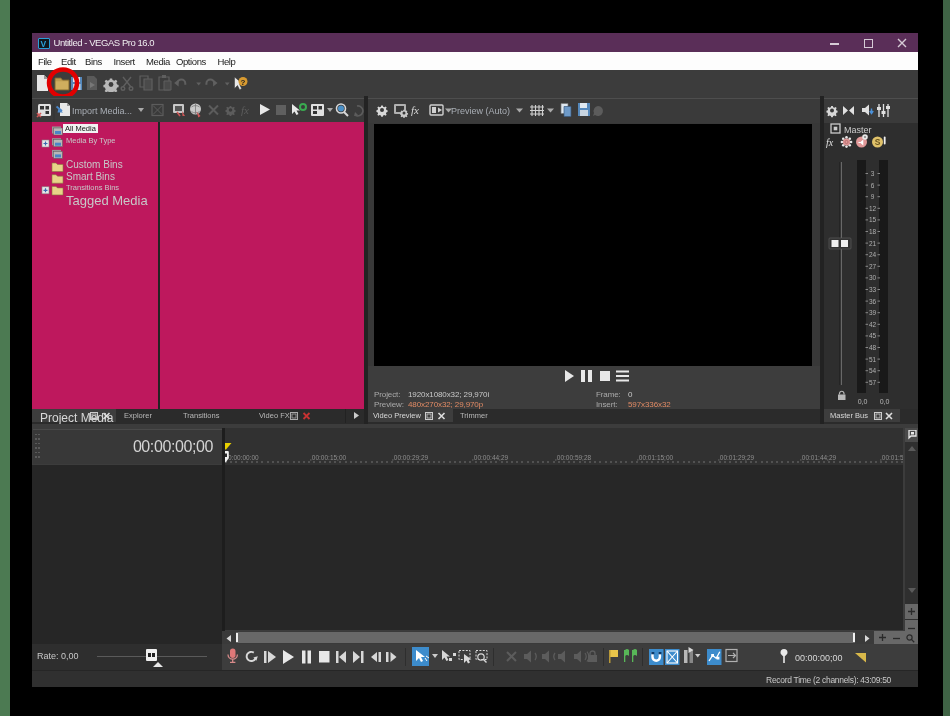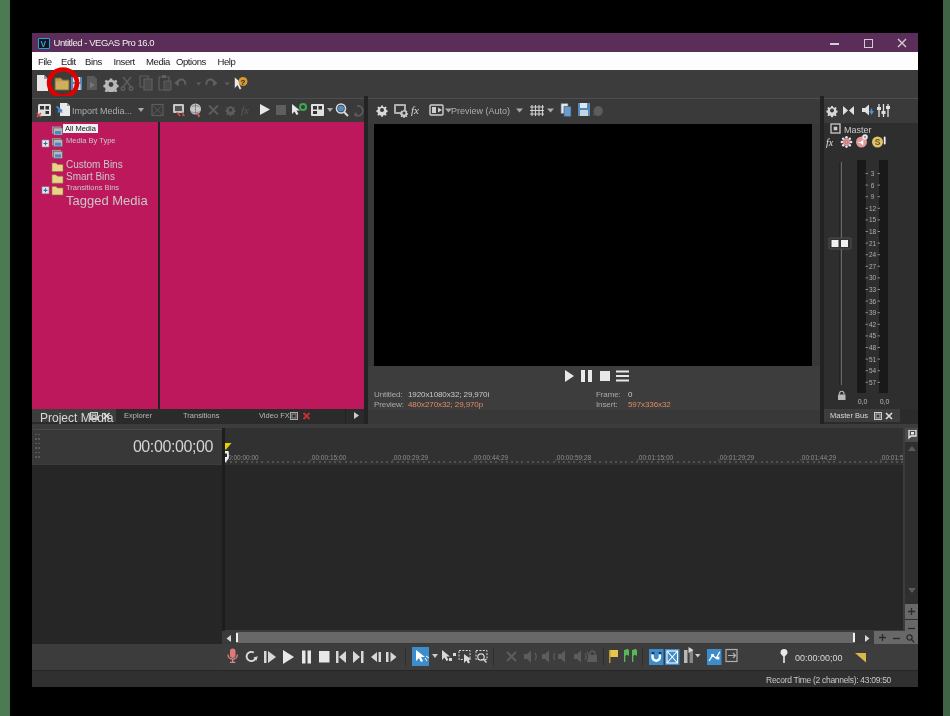--- a/index.html
+++ b/index.html
@@ -242,28 +242,38 @@
       <div class="abs" style="left:0;top:268px;width:452px;height:44px;background:#3d3d3d;" id="vidinfo">
         <svg class="abs" style="left:197px;top:3px;" width="65" height="14" viewBox="0 0 65 14">
           <path d="M0 1 l9 6 -9 6 z" fill="#e8e8e8"></path>
           <rect x="16" y="1" width="4" height="12" fill="#e8e8e8"></rect>
             <rect x="23" y="1" width="4" height="12" fill="#e8e8e8"></rect>
           <rect x="35" y="2" width="10" height="10" fill="#e8e8e8"></rect>
           <g stroke="#e8e8e8" stroke-width="2">
               <path d="M51 2.5 h13 M51 7 h13 M51 11.5 h13"></path>
             </g>
         </svg>
-        <div class="abs txt" style="left:6px;top:24px;font-size:8px;letter-spacing:-0.1px;color:#aaa;">Untitled:</div>
+        <div class="abs txt" style="left:6px;top:24px;font-size:8px;letter-spacing:-0.1px;color:#aaa;">Project:</div>
         <div class="abs txt" style="left:40px;top:24px;font-size:8px;letter-spacing:-0.1px;color:#c8c8c8;">1920x1080x32; 29,970i</div>
         <div class="abs txt" style="left:6px;top:33.5px;font-size:8px;letter-spacing:-0.1px;color:#aaa;">Preview:</div>
         <div class="abs txt" style="left:40px;top:33.5px;font-size:8px;letter-spacing:-0.1px;color:#e08a64;">480x270x32; 29,970p</div>
         <div class="abs txt" style="left:228px;top:24px;font-size:8px;letter-spacing:-0.1px;color:#aaa;">Frame:</div>
         <div class="abs txt" style="left:260px;top:24px;font-size:8px;letter-spacing:-0.1px;color:#c8c8c8;">0</div>
         <div class="abs txt" style="left:228px;top:33.5px;font-size:8px;letter-spacing:-0.1px;color:#aaa;">Insert:</div>
         <div class="abs txt" style="left:260px;top:33.5px;font-size:8px;letter-spacing:-0.1px;color:#e08a64;text-align:center;">597x336x32</div>
+      </div>
+      <div class="abs" style="left:0;top:310.5px;width:452px;height:15.5px;background:#2b2b2b;" id="vtabs">
+        <div class="abs" style="left:0;top:0;width:85px;height:13px;background:#3d3d3d;"></div>
+        <div class="abs txt" style="left:5px;top:2.5px;font-size:7.5px;color:#d8d8d8;">Video Preview</div>
+        <svg class="abs" style="left:57px;top:3px;" width="24" height="9" viewBox="0 0 24 9">
+          <rect x="0.5" y="0.5" width="7" height="7" fill="none" stroke="#ccc" stroke-width="1"></rect>
+            <rect x="2" y="2" width="4" height="4" fill="none" stroke="#ccc" stroke-width="0.8"></rect>
+          <path d="M13.5 1 l6 6 M19.5 1 l-6 6" stroke="#ddd" stroke-width="1.6"></path>
+        </svg>
+        <div class="abs txt" style="left:92px;top:2.5px;font-size:7.5px;color:#b8b8b8;">Trimmer</div>
       </div>
     </div>
     <div class="abs" style="left:788px;top:0;width:4px;height:328px;background:#222;"></div>
 
     <div class="abs" style="left:792px;top:2px;width:94px;height:326px;background:#2e2e2e;" id="master">
       <div class="abs" style="left:0;top:0;width:94px;height:24px;background:#3a3a3a;border-top:1px solid #4e4e4e;" id="mastertb">
         <svg class="abs" style="left:0;top:0;" width="94" height="24" viewBox="0 0 94 24">
           <g transform="translate(8,11.5)">
               <path d="M-1.5 -8 h3 l.5 2 2.5 1 2-1.4 2 2 -1.4 2 1 2.5 2 .5 0 3 -2 .5 -1 2.5 1.4 2 -2 2 -2 -1.4 -2.5 1 -.5 2 -3 0 -.5 -2 -2.5 -1 -2 1.4 -2 -2 1.4 -2 -1 -2.5 -2 -.5 0 -3 2 -.5 1 -2.5 -1.4 -2 2 -2 2 1.4 2.5 -1 z" fill="#d8d8d8" transform="scale(0.55)"></path>
               <circle r="2" fill="#3a3a3a"></circle>
@@ -473,20 +483,31 @@
         </svg>
       <svg class="abs" style="left:671px;top:6px;" width="7" height="3" viewBox="0 0 7 3">
           <path d="M0 1.5 h7" stroke="#2a2a2a" stroke-width="1.3"></path>
         </svg>
       <svg class="abs" style="left:684px;top:2.5px;" width="9" height="9" viewBox="0 0 9 9">
           <circle cx="3.5" cy="3.5" r="2.6" fill="none" stroke="#2a2a2a" stroke-width="1.2"></circle>
           <path d="M5.4 5.4 l2.8 2.8" stroke="#2a2a2a" stroke-width="1.3"></path>
         </svg>
     </div>
 
+    <div class="abs" style="left:0;top:220px;width:190px;height:26px;background:#2e2e2e;">
+      <div class="abs txt" style="left:5px;top:7px;font-size:9px;color:#c8c8c8;">Rate: 0,00</div>
+      <div class="abs" style="left:65px;top:12px;width:110px;height:1px;background:#5a5a5a;"></div>
+      <div class="abs" style="left:114px;top:5px;width:11px;height:12px;background:#f0f0f0;border-radius:1px;">
+        <div class="abs" style="left:2px;top:3.5px;width:2.5px;height:4px;background:#222;"></div>
+        <div class="abs" style="left:6px;top:3.5px;width:2.5px;height:4px;background:#222;"></div>
+      </div>
+      <svg class="abs" style="left:121px;top:18px;" width="10" height="6" viewBox="0 0 10 6">
+          <path d="M5 0 l5 5 h-10 z" fill="#e8e8e8"></path>
+        </svg>
+    </div>
 
     <div class="abs" style="left:190px;top:220px;width:696px;height:26px;background:#3d3d3d;" id="transport">
       <svg class="abs" style="left:0;top:0;" width="696" height="26" viewBox="0 0 696 26">
 
         <rect x="8" y="4.5" width="5.5" height="9.5" rx="2.7" fill="#e07878"></rect>
         <path d="M6 10.5 a4.7 4.7 0 0 0 9.4 0 M10.7 15.2 v3 M8 18.4 h5.4" stroke="#d88a8a" stroke-width="1.3" fill="none"></path>
 
         <path d="M31.8 8.6 a4.6 4.6 0 1 0 1.6 5.9" fill="none" stroke="#d8d8d8" stroke-width="1.9"></path>
         <path d="M35.8 12.2 l-4.4 1.2 3 3.4 z" fill="#d8d8d8"></path>
 

